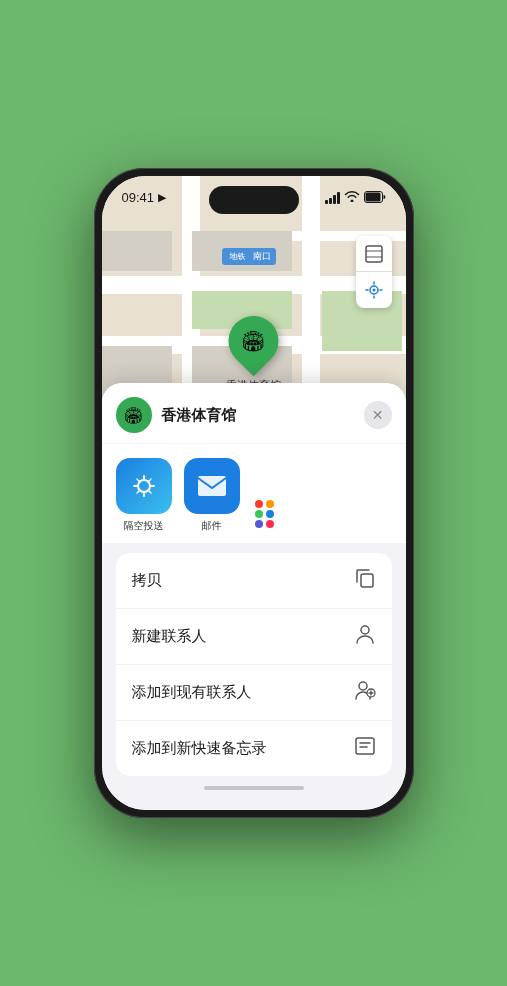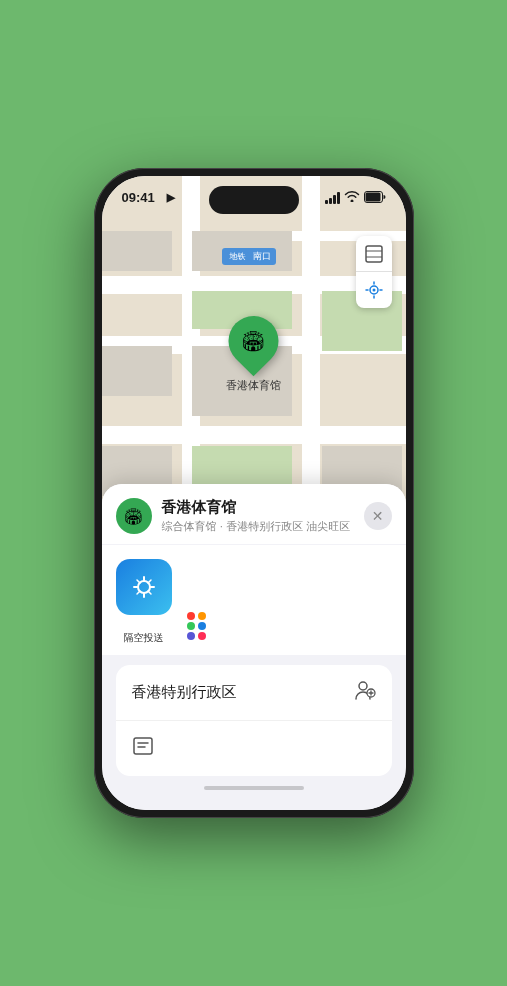--- a/index.html
+++ b/index.html
@@ -50,25 +50,25 @@
       display: flex;
       align-items: flex-start;
       padding-top: 14px;
       padding-left: 20px;
       padding-right: 20px;
       justify-content: space-between;
       z-index: 99;
     }
     .status-time {
       font-size: 13px;
-      font-weight: 700;
+      font-weight: 400;
       color: #1a1a1a;
       display: flex;
       align-items: center;
-      gap: 10px;
+      gap: 2px;
     }
     .status-right {
       display: flex;
       align-items: center;
       gap: 4px;
     }
     .signal-bars {
       display: flex;
       align-items: flex-end;
       gap: 1px;
@@ -244,21 +244,21 @@
       padding: 14px 12px 10px;
       display: flex;
       gap: 8px;
       overflow-x: auto;
       margin-top: 1px;
     }
     .share-item {
       display: flex;
       flex-direction: column;
       align-items: center;
-      gap: 16px;
+      gap: 5px;
       min-width: 60px;
     }
     .share-app-icon {
       width: 56px;
       height: 56px;
       border-radius: 14px;
       display: flex;
       align-items: center;
       justify-content: center;
       font-size: 26px;
@@ -431,39 +431,47 @@
         <div class="pin-label">香港体育馆</div>
       </div>
     </div>
 
     <div class="bottom-sheet">
 
       <div class="sheet-header">
         <div class="venue-icon">🏟</div>
         <div class="venue-info">
           <div class="venue-name">香港体育馆</div>
-          <div class="venue-sub">综合体育馆 · 香港特别行政区 油尖旺区</div>
         </div>
         <div class="close-btn">✕</div>
       </div>
 
       <div class="share-row">
 
         <div class="share-item">
           <div class="share-app-icon airdrop-icon-bg">
             <svg width="32" height="32" viewBox="0 0 32 32" fill="none">
               <circle cx="16" cy="16" r="6" stroke="white" stroke-width="2" fill="none"></circle>
               <path d="M16 10V6M10 16H6M22 16h4M16 22v4" stroke="white" stroke-width="2" stroke-linecap="round"></path>
               <path d="M12 12l-3-3M20 12l3-3M12 20l-3 3M20 20l3 3" stroke="white" stroke-width="1.5" stroke-linecap="round"></path>
             </svg>
           </div>
           <span class="share-label">隔空投送</span>
         </div>
 
 
+        <div class="share-item">
+          <div class="share-app-icon mail-icon-bg">
+            <svg width="32" height="24" viewBox="0 0 32 24" fill="none">
+              <rect x="2" y="2" width="28" height="20" rx="2" fill="white" opacity="0.9"></rect>
+              <path d="M2 4l14 10L30 4" stroke="#1a7fe0" stroke-width="2" fill="none"></path>
+            </svg>
+          </div>
+          <span class="share-label">邮件</span>
+        </div>
 
 
         <div class="more-indicator">
           <div class="dots-group">
             <div class="dot-pair">
               <div class="color-dot" style="background:#ff3b30;"></div>
               <div class="color-dot" style="background:#ff9500;"></div>
             </div>
             <div class="dot-pair">
               <div class="color-dot" style="background:#34c759;"></div>
@@ -472,35 +480,54 @@
             <div class="dot-pair">
               <div class="color-dot" style="background:#5856d6;"></div>
               <div class="color-dot" style="background:#ff2d55;"></div>
             </div>
           </div>
         </div>
       </div>
 
       <div class="action-list">
 
-
-
         <div class="action-item">
-          <span class="action-text">香港特别行政区</span>
+          <span class="action-text">拷贝</span>
+          <span class="action-icon">
+            <svg width="22" height="22" viewBox="0 0 22 22" fill="none">
+              <rect x="7" y="7" width="12" height="13" rx="2" stroke="#555" stroke-width="1.5" fill="none"></rect>
+              <path d="M3 15V4a1 1 0 0 1 1-1h11" stroke="#555" stroke-width="1.5" stroke-linecap="round" fill="none"></path>
+            </svg>
+          </span>
+        </div>
+
+        <div class="action-item">
+          <span class="action-text">新建联系人</span>
+          <span class="action-icon">
+            <svg width="22" height="22" viewBox="0 0 22 22" fill="none">
+              <circle cx="11" cy="7" r="4" stroke="#555" stroke-width="1.5" fill="none"></circle>
+              <path d="M3 20c0-4 3.6-7 8-7s8 3 8 7" stroke="#555" stroke-width="1.5" stroke-linecap="round" fill="none"></path>
+            </svg>
+          </span>
+        </div>
+
+        <div class="action-item">
+          <span class="action-text">添加到现有联系人</span>
           <span class="action-icon">
             <svg width="22" height="22" viewBox="0 0 22 22" fill="none">
               <circle cx="9" cy="7" r="4" stroke="#555" stroke-width="1.5" fill="none"></circle>
               <path d="M2 20c0-4 3.1-7 7-7s7 3 7 7" stroke="#555" stroke-width="1.5" stroke-linecap="round" fill="none"></path>
               <circle cx="17" cy="14" r="4" stroke="#555" stroke-width="1.3" fill="white"></circle>
               <path d="M17 12v4M15 14h4" stroke="#555" stroke-width="1.3" stroke-linecap="round"></path>
             </svg>
           </span>
         </div>
 
         <div class="action-item">
+          <span class="action-text">添加到新快速备忘录</span>
           <span class="action-icon">
             <svg width="22" height="22" viewBox="0 0 22 22" fill="none">
               <rect x="2" y="3" width="18" height="16" rx="2" stroke="#555" stroke-width="1.5" fill="none"></rect>
               <path d="M6 8h10M6 12h7" stroke="#555" stroke-width="1.5" stroke-linecap="round"></path>
             </svg>
           </span>
         </div>
 
       </div>
 

